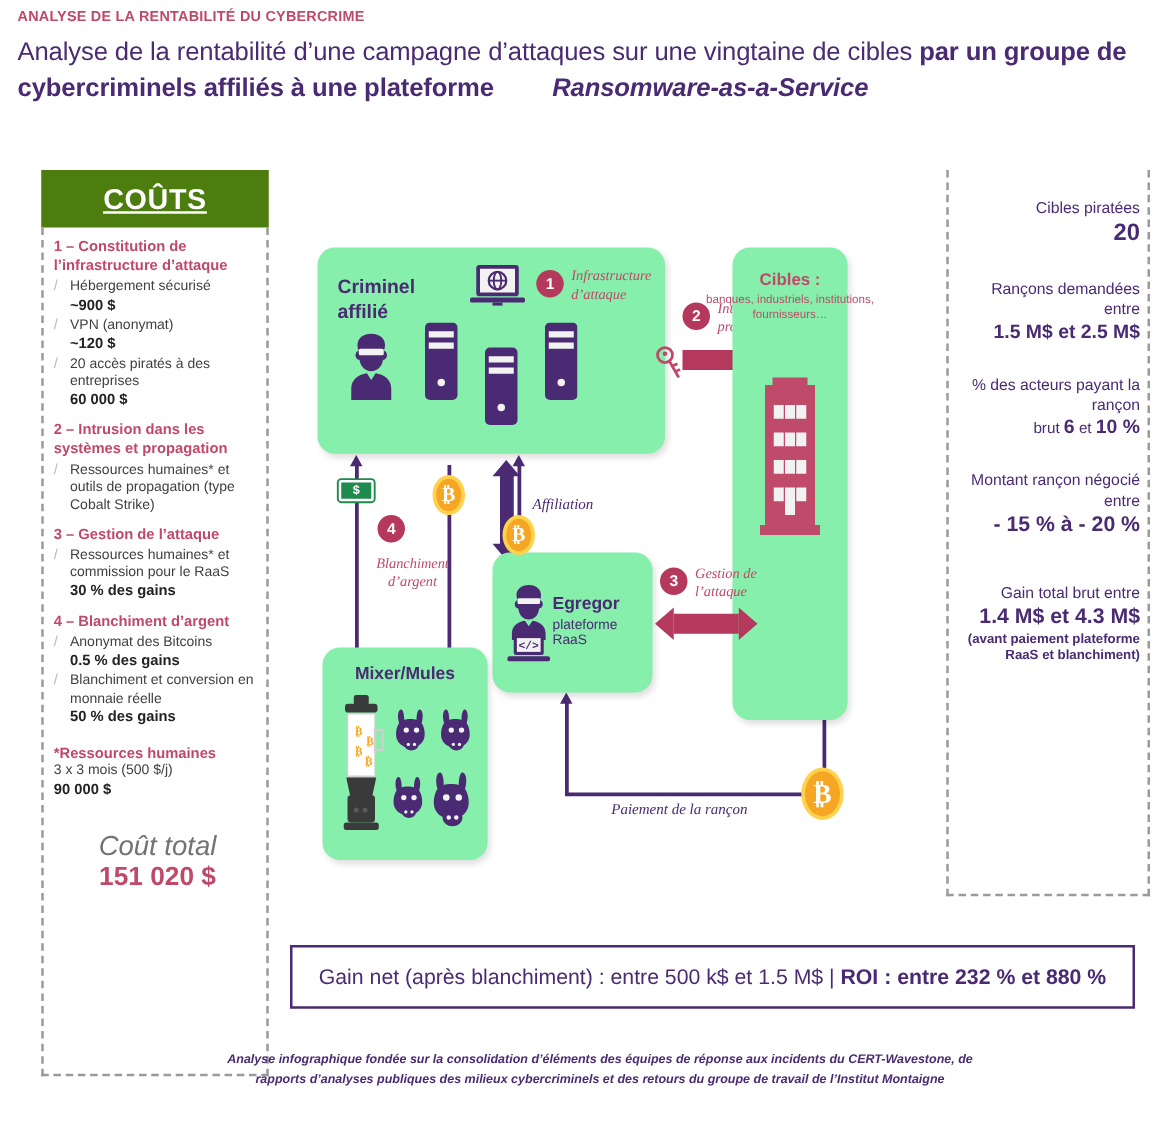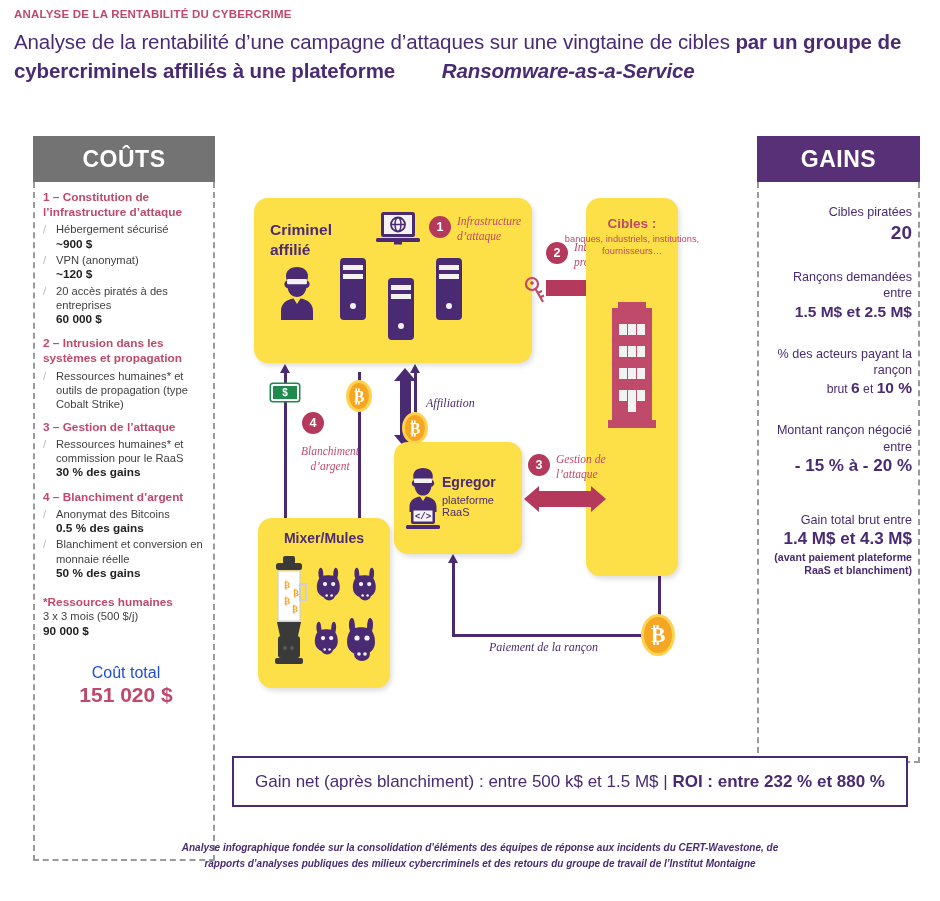--- a/index.html
+++ b/index.html
@@ -26,55 +26,55 @@
   #title .i { font-style: italic; margin-left: 41px; }
 
   
   .panel-head {
     color: #fff; font-size: 23px; font-weight: 700; letter-spacing: .5px;
     text-align: center; line-height: 46px; height: 46px;
   }
   .panel-body { border: 2px dashed #9a9a9a; border-top: none; }
 
   #costs-panel { position: absolute; left: 33px; top: 136px; width: 182px; }
-  #costs-panel .panel-head { background: #737373; }
+  #costs-panel .panel-head { background: #4d7c0f; text-decoration: underline; }
   #costs-panel .panel-body { padding: 8px 4px 6px 8px; height: 679px; }
 
   #gains-panel { position: absolute; left: 757px; top: 136px; width: 163px; }
   #gains-panel .panel-head { background: #573078; }
   #gains-panel .panel-body { padding: 22px 6px 10px 6px; height: 581px; text-align: center; }
 
   
   .cost-sec { margin-bottom: 9px; }
   .cost-sec-title {
     color: #c0496a; font-weight: 700; font-size: 11.8px; line-height: 1.28;
     margin-bottom: 2px;
   }
   .cost-item { display: flex; font-size: 11.2px; color: #3f3f3f; line-height: 1.26; margin-top: 1px; }
   .cost-slash { color: #b9b9b9; width: 13px; flex: 0 0 13px; font-size: 11.5px; }
   .cost-txt { flex: 1; }
   .cost-val { font-weight: 700; color: #222; font-size: 11.8px; padding-left: 13px; line-height: 1.3; }
   .cost-note-title { color: #c0496a; font-weight: 700; font-size: 11.8px; }
   .cost-note-line { font-size: 11.2px; color: #3f3f3f; line-height: 1.3; }
   .cost-note-val { font-weight: 700; color: #222; font-size: 11.8px; }
   #cost-total { text-align: center; margin-top: 26px; }
-  #cost-total-label { font-size: 16px; color: #1d4ed8; font-weight: 400; line-height: 1.15; }
+  #cost-total-label { font-size: 22px; color: #737373; font-weight: 400; line-height: 1.15; font-style: italic; }
   #cost-total-value { font-size: 21px; color: #c0496a; font-weight: 700; line-height: 1.25; }
 
   
   .gain-block { margin-bottom: 23px; text-align: right; }
   .gain-label { font-size: 12.6px; color: #4a2a72; line-height: 1.3; }
   .gain-value { font-size: 15.5px; color: #4a2a72; font-weight: 700; line-height: 1.35; }
   .gain-value .sm { font-size: 12.2px; font-weight: 400; }
   .gain-sub { font-size: 10.6px; color: #4a2a72; line-height: 1.25; font-weight: 700; }
 
   
   #diagram { position: absolute; left: 240px; top: 186px; width: 490px; height: 540px; }
   .card {
-    position: absolute; background: #fde047; border-radius: 14px;
+    position: absolute; background: #86efac; border-radius: 14px;
     box-shadow: 2px 3px 5px rgba(0,0,0,.13);
   }
   #card-criminel { left: 14px; top: 12px; width: 278px; height: 165px; }
   #card-cibles  { left: 346px; top: 12px; width: 92px; height: 378px; }
   #card-egregor { left: 154px; top: 256px; width: 128px; height: 112px; }
   #card-mixer   { left: 18px; top: 332px; width: 132px; height: 170px; }
 
   .card-title { position: absolute; font-weight: 700; color: #4a2a72; }
   #t-criminel { left: 16px; top: 22px; font-size: 15.5px; line-height: 1.3; }
   #t-cibles { left: 0; top: 18px; width: 92px; text-align: center; font-size: 13.5px; color: #c0496a; }
@@ -218,21 +218,20 @@
     </div>
 
     <div id="cost-total">
       <div id="cost-total-label">Coût total</div>
       <div id="cost-total-value">151 020 $</div>
     </div>
   </div>
 </div>
 
 <div id="gains-panel">
-  <div class="panel-head">GAINS</div>
   <div class="panel-body">
 
     <div class="gain-block">
       <div class="gain-label">Cibles piratées</div>
       <div class="gain-value" style="font-size:19px">20</div>
     </div>
 
     <div class="gain-block">
       <div class="gain-label">Rançons demandées entre</div>
       <div class="gain-value">1.5 M$ et 2.5 M$</div>

